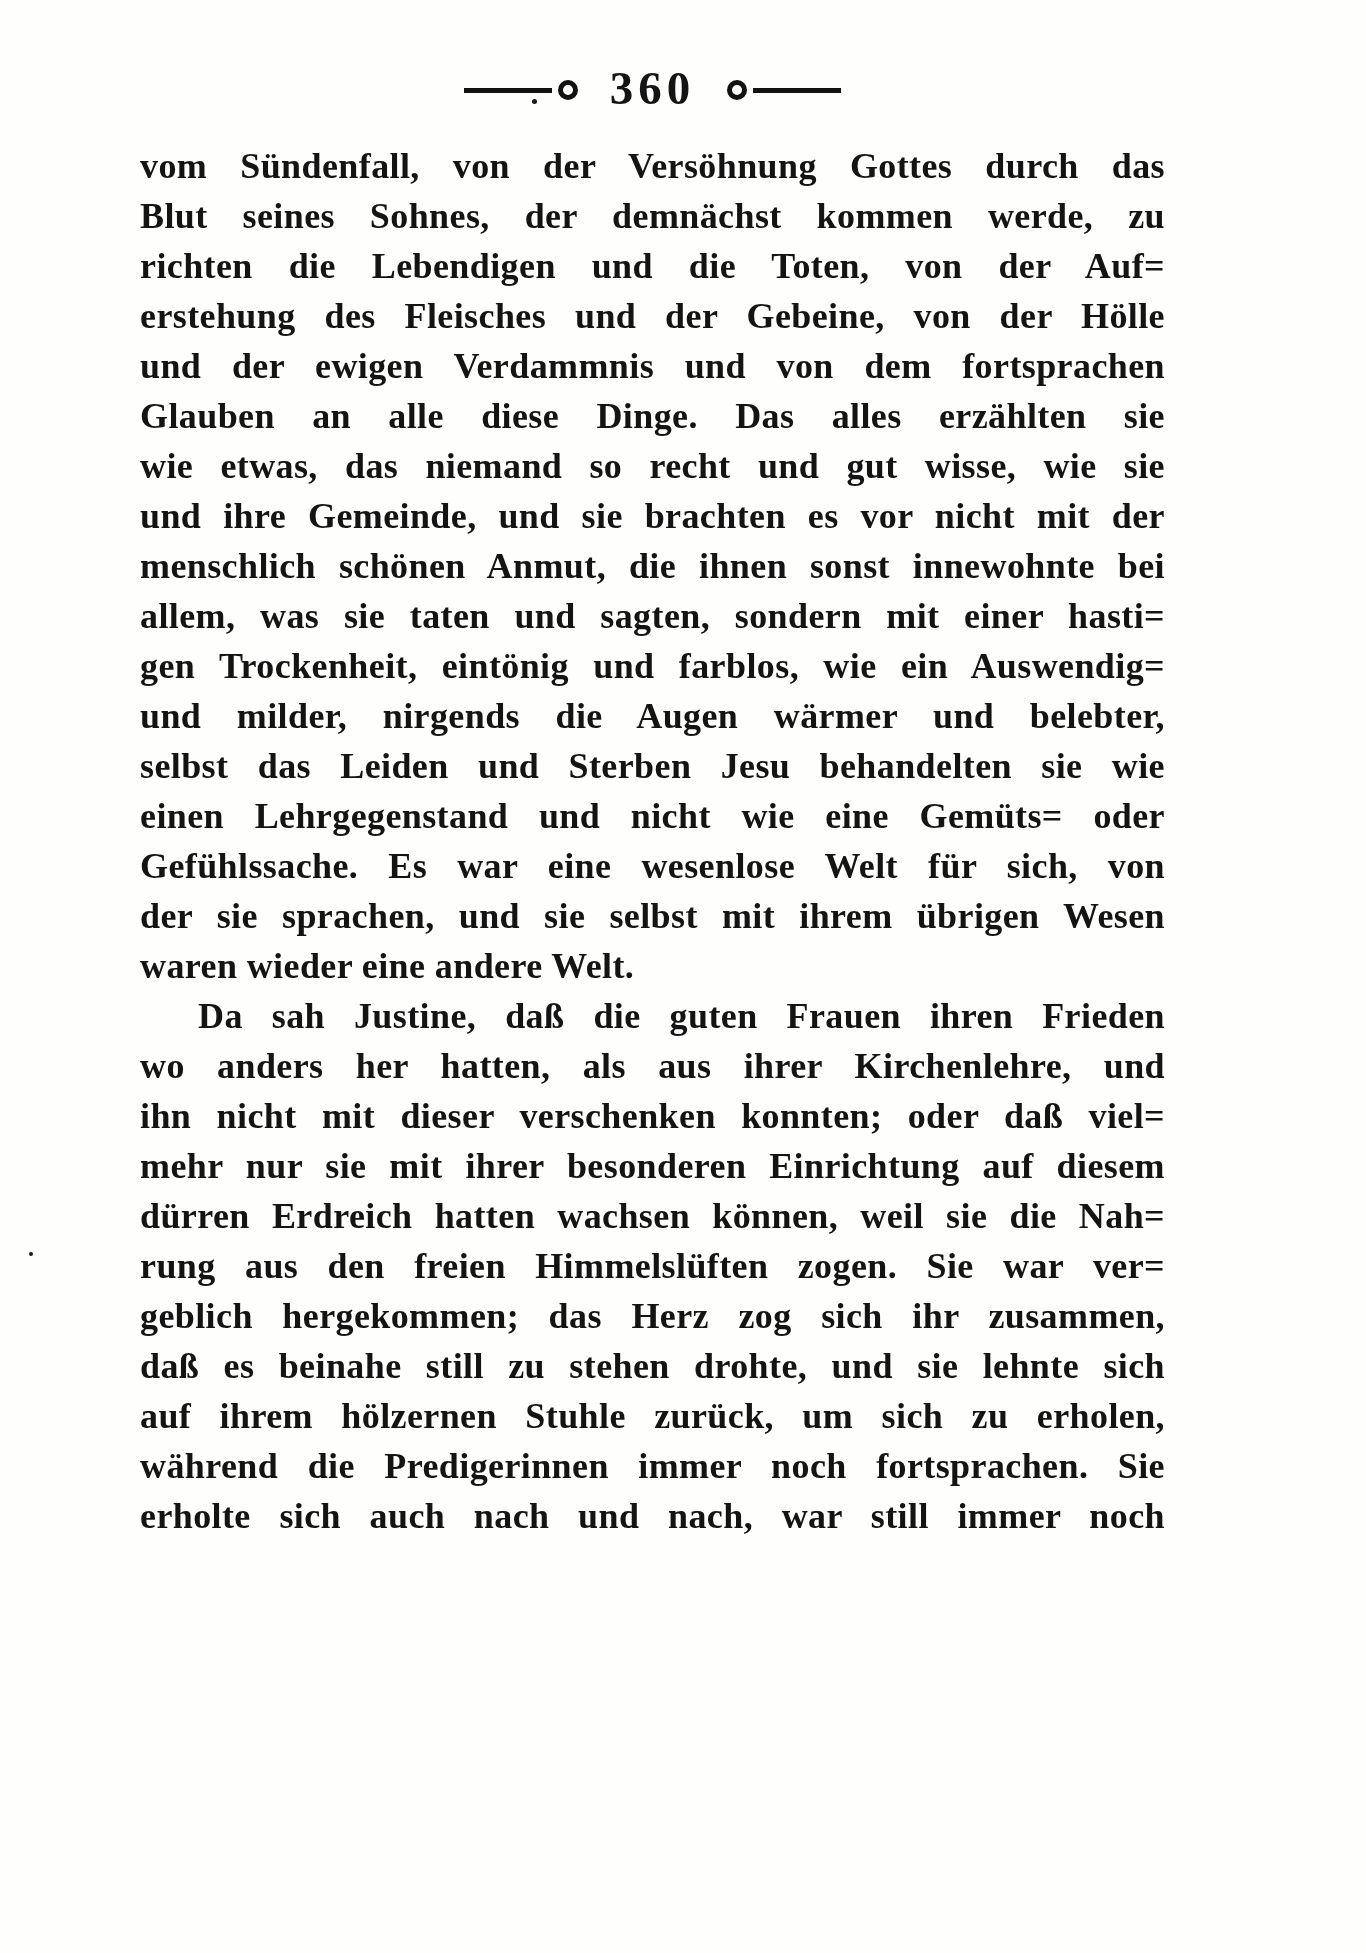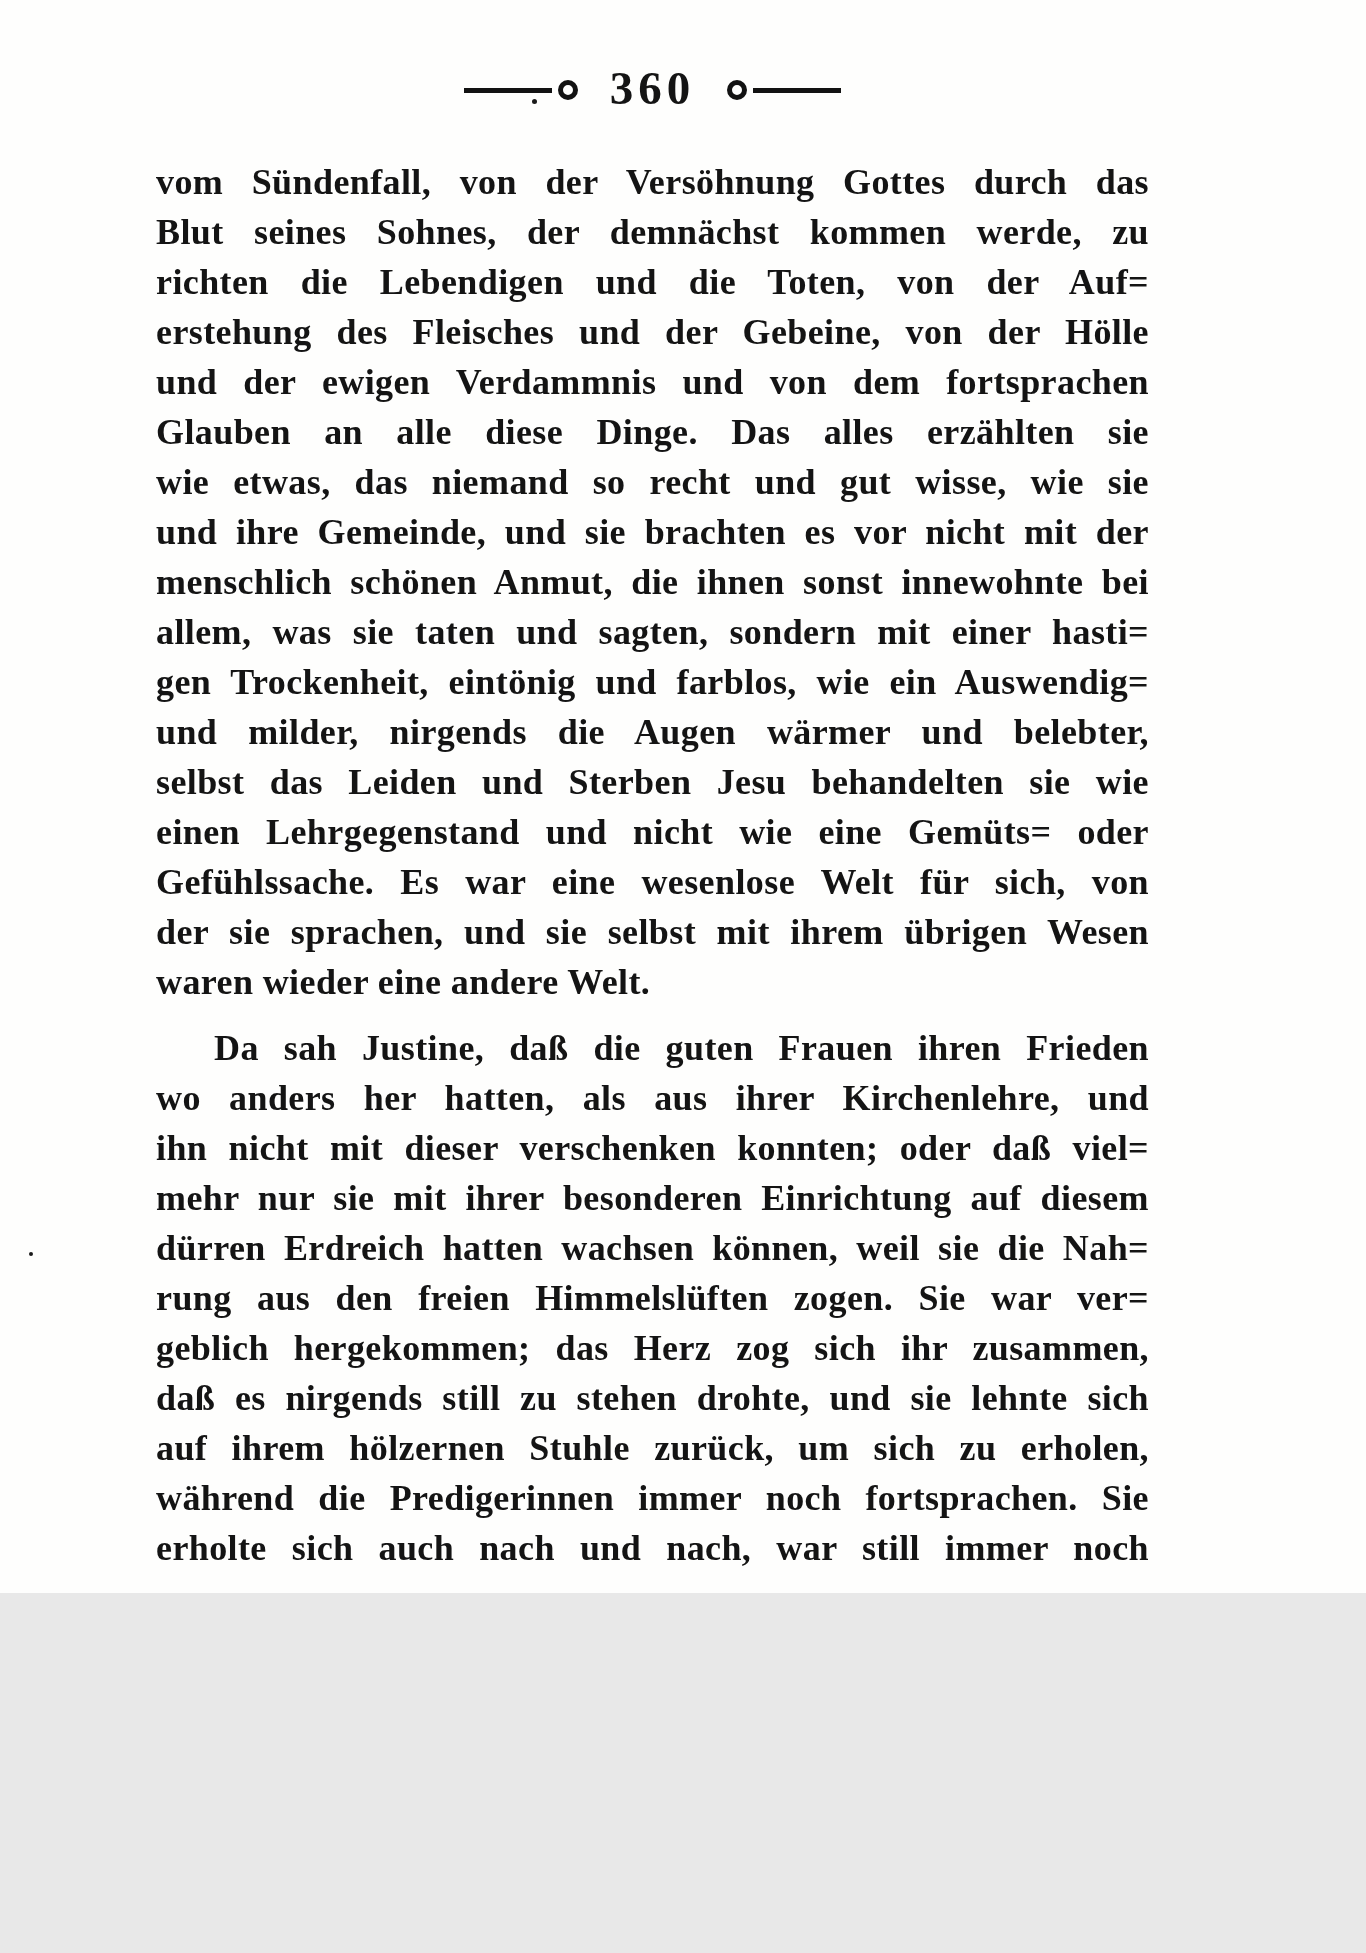--- a/index.html
+++ b/index.html
@@ -1,19 +1,19 @@
 <!DOCTYPE html>
 <html lang="de"><head>
 <meta charset="utf-8">
 <style>
   html,body { margin:0; padding:0; background:#e8e8e8; }
   .page {
     position:relative;
     width:1366px;
-    height:1593px;
+    height:1953px;
     margin:0 auto;
     background:#fefefd;
     color:#141414;
     font-family:"Liberation Serif", serif;
     overflow:hidden;
   }
   
   .header {
     position:absolute;
     top:60px;
@@ -43,21 +43,21 @@
     line-height:1;
     padding:0 26px 4px 26px;
   }
   
   .text-block {
     position:absolute;
     top:141px;
     left:140px;
     width:1025px;
   }
-  .para { margin:16px; }
+  .para { margin:0; }
   .line {
     font-size:36px;
     font-weight:bold;
     line-height:50px;
     letter-spacing:0.4px;
     text-align:justify;
     text-align-last:justify;
     white-space:normal;
   }
   .line.no-stretch { text-align-last:left; }
@@ -105,21 +105,21 @@
         <div class="line no-stretch">waren wieder eine andere Welt.</div>
       </div>
       <div class="para">
         <div class="line indent">Da sah Justine, daß die guten Frauen ihren Frieden</div>
         <div class="line">wo anders her hatten, als aus ihrer Kirchenlehre, und</div>
         <div class="line">ihn nicht mit dieser verschenken konnten; oder daß viel=</div>
         <div class="line">mehr nur sie mit ihrer besonderen Einrichtung auf diesem</div>
         <div class="line">dürren Erdreich hatten wachsen können, weil sie die Nah=</div>
         <div class="line">rung aus den freien Himmelslüften zogen. Sie war ver=</div>
         <div class="line">geblich hergekommen; das Herz zog sich ihr zusammen,</div>
-        <div class="line">daß es nirgends still zu stehen drohte, und sie lehnte sich</div>
+        <div class="line">daß es beinahe still zu stehen drohte, und sie lehnte sich</div>
         <div class="line">auf ihrem hölzernen Stuhle zurück, um sich zu erholen,</div>
         <div class="line">während die Predigerinnen immer noch fortsprachen. Sie</div>
         <div class="line">erholte sich auch nach und nach, war still immer noch</div>
       </div>
     </div>
 
   <span class="speck speck-a"></span>
   <span class="speck speck-b"></span>
 
 </div>

